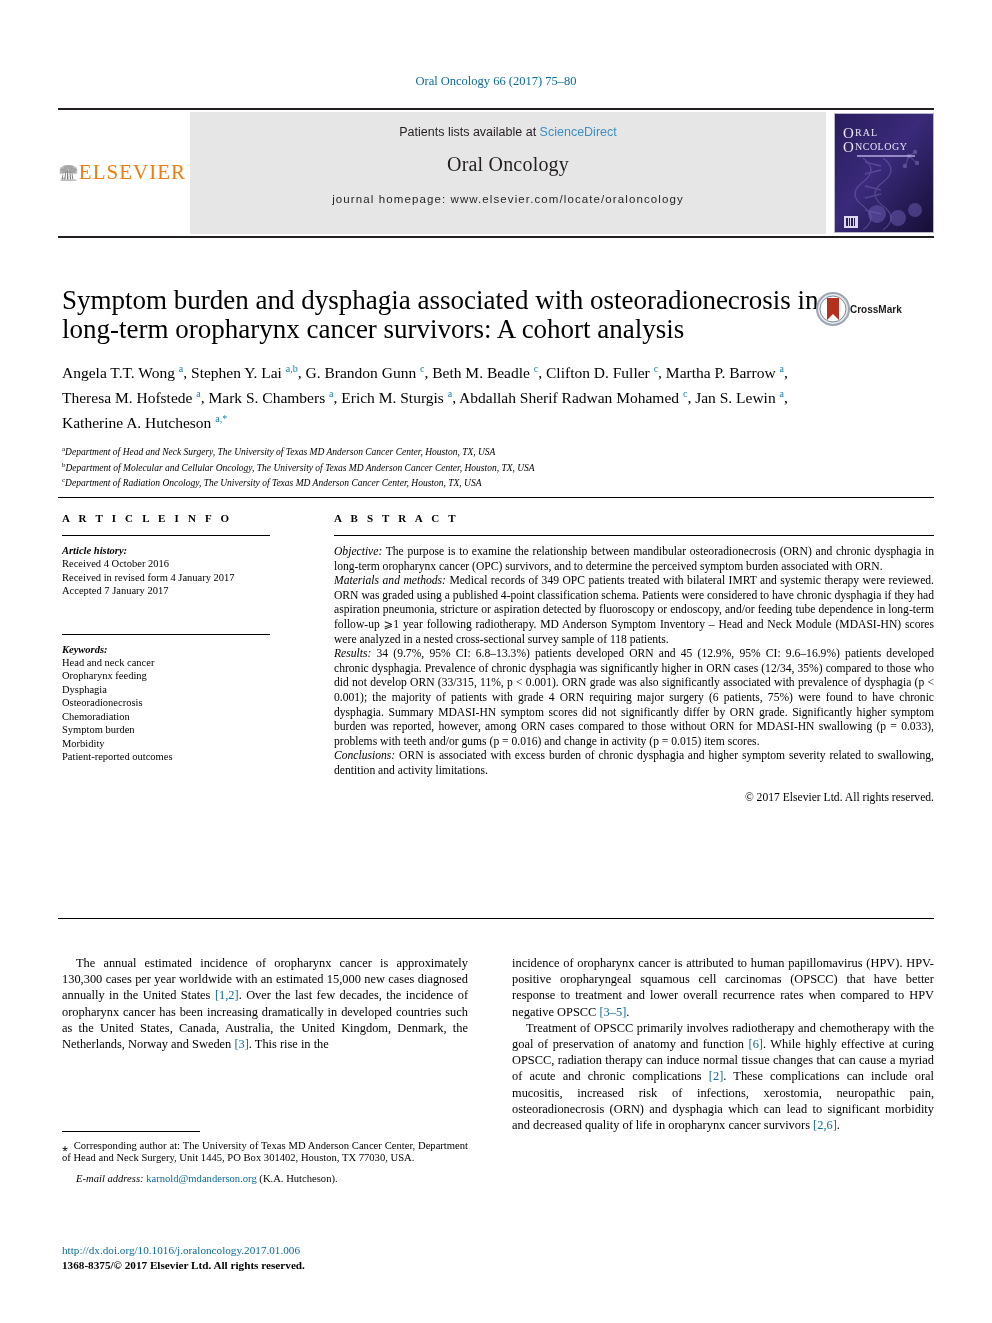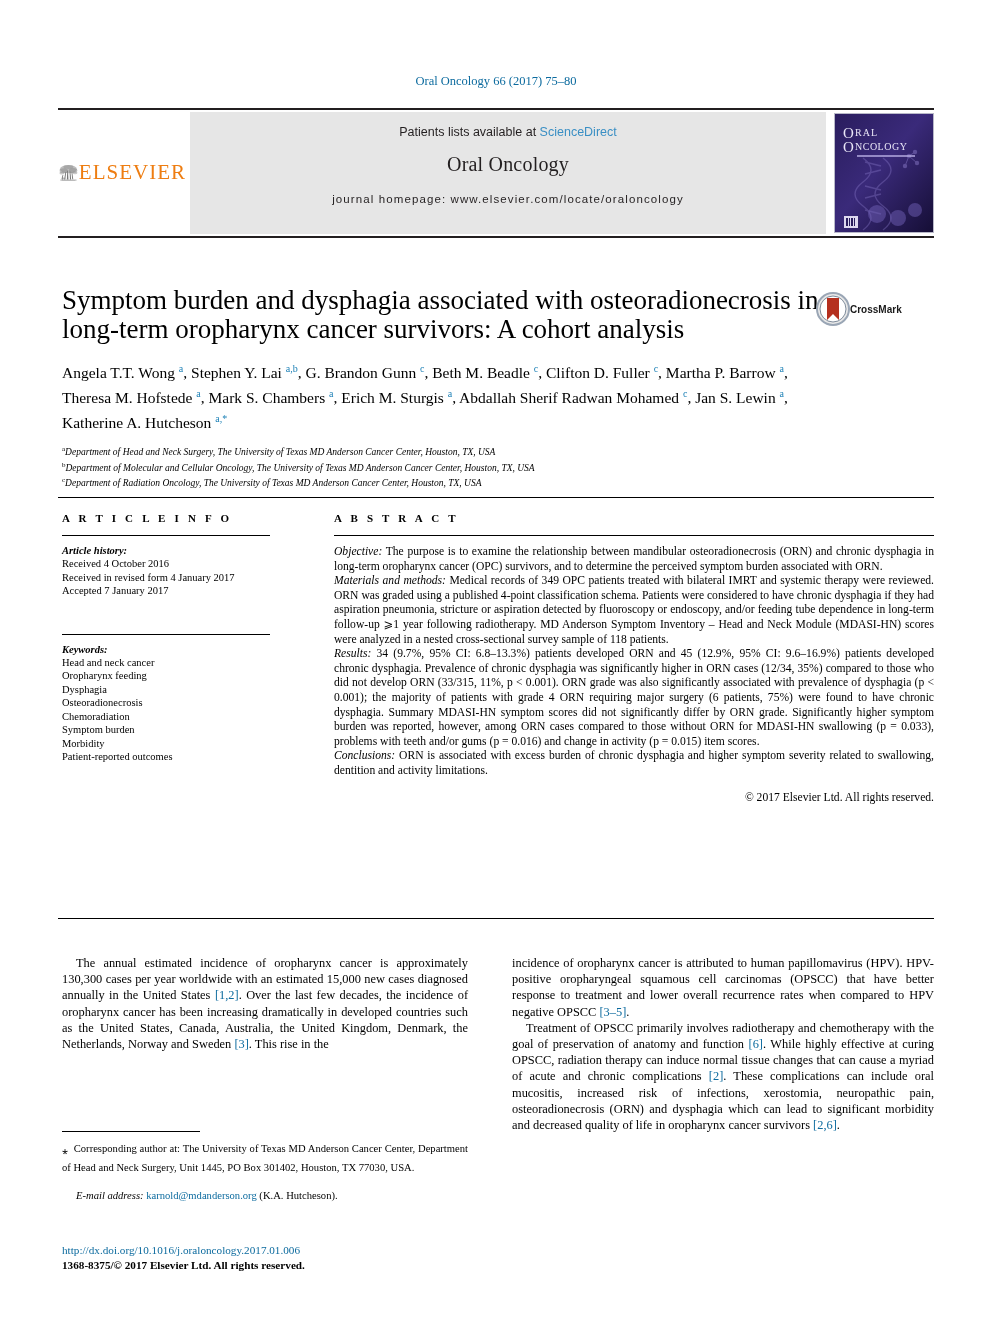--- a/index.html
+++ b/index.html
@@ -164,21 +164,21 @@
   .ref { color: #0b6a9e; }
 
   
   .footnote-rule {
     position: absolute; left: 62px; top: 1131px; width: 138px;
     border-top: 1px solid #000;
   }
   .footnote {
     position: absolute; left: 62px; top: 1139px; width: 406px;
     font-family: "Liberation Serif", serif;
-    font-size: 10.6px; line-height: 19px; text-align: justify;
+    font-size: 10.6px; line-height: 12px; text-align: justify;
   }
   .footnote .star { font-size: 11px; }
   .footnote-email { margin-top: 9px; text-indent: 14px; }
   .footnote-email i { font-style: italic; }
   .link { color: #0b6a9e; }
 
   .bottom-block {
     position: absolute; left: 62px; top: 1243px; width: 420px;
     font-family: "Liberation Serif", serif;
     font-size: 11.2px; line-height: 14.5px;

